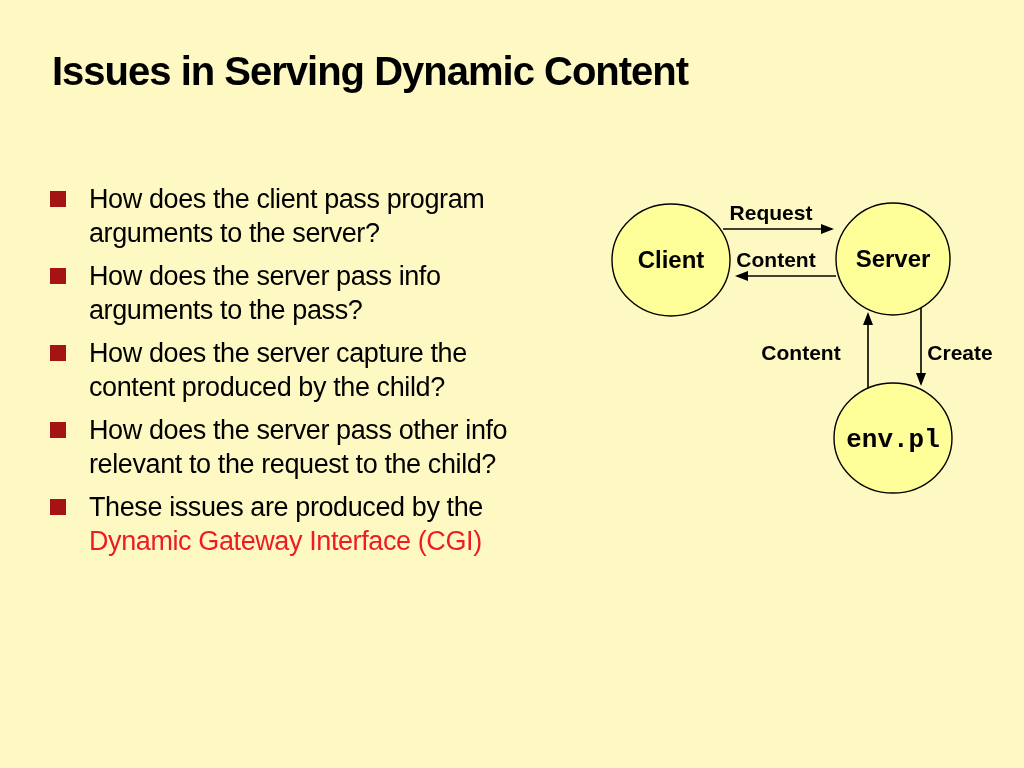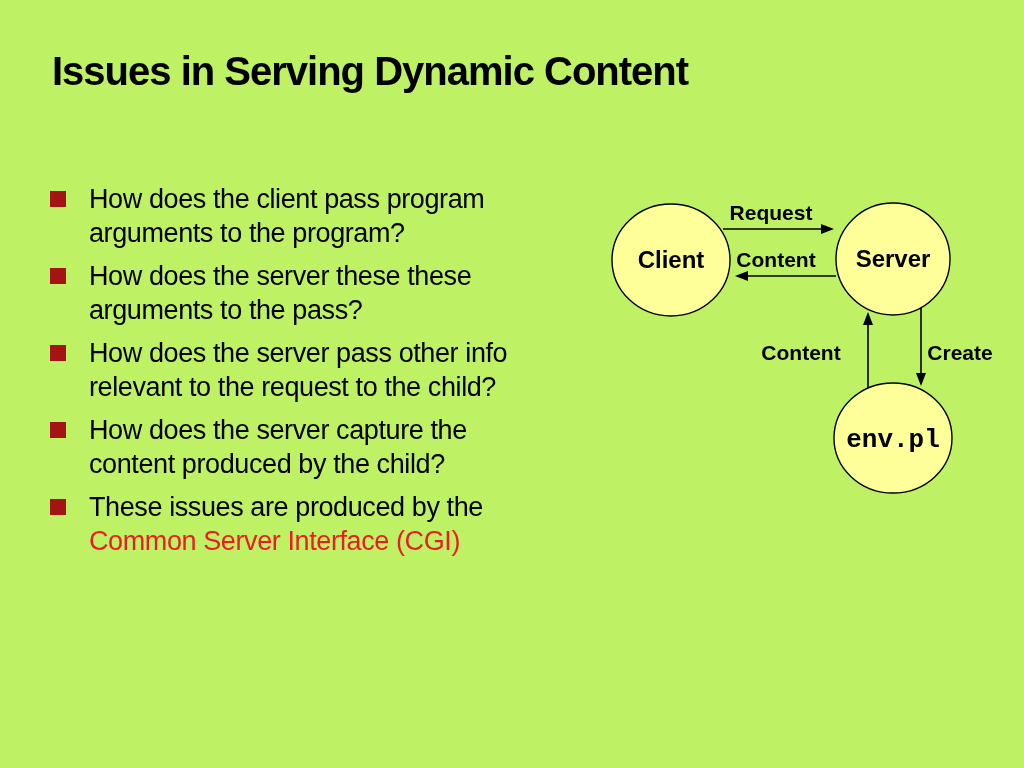--- a/index.html
+++ b/index.html
@@ -5,21 +5,21 @@
   html, body {
     margin: 0;
     padding: 0;
     background: #ffffff;
     font-family: "Liberation Sans", sans-serif;
   }
   .slide {
     position: relative;
     width: 1024px;
     height: 768px;
-    background: #bef264;
+    background: #fef9c3;
     overflow: hidden;
   }
   .title {
     position: absolute;
     left: 52px;
     top: 48px;
     font-size: 40px;
     line-height: 46px;
     font-weight: 700;
     letter-spacing: -1px;
@@ -90,53 +90,53 @@
 <div class="slide">
 
   <div class="title">Issues in Serving Dynamic Content</div>
 
   <div class="bullets">
 
     <div class="bullet">
       <div class="marker"></div>
       <div class="lines">
         <div class="line">How does the client pass program</div>
-        <div class="line">arguments to the program?</div>
+        <div class="line">arguments to the server?</div>
       </div>
     </div>
 
     <div class="bullet">
       <div class="marker"></div>
       <div class="lines">
-        <div class="line">How does the server these these</div>
+        <div class="line">How does the server pass info</div>
         <div class="line">arguments to the pass?</div>
+      </div>
+    </div>
+
+    <div class="bullet">
+      <div class="marker"></div>
+      <div class="lines">
+        <div class="line">How does the server capture the</div>
+        <div class="line">content produced by the child?</div>
       </div>
     </div>
 
     <div class="bullet">
       <div class="marker"></div>
       <div class="lines">
         <div class="line">How does the server pass other info</div>
         <div class="line">relevant to the request to the child?</div>
       </div>
     </div>
 
     <div class="bullet">
       <div class="marker"></div>
       <div class="lines">
-        <div class="line">How does the server capture the</div>
-        <div class="line">content produced by the child?</div>
-      </div>
-    </div>
-
-    <div class="bullet">
-      <div class="marker"></div>
-      <div class="lines">
         <div class="line">These issues are produced by the</div>
-        <div class="line cgi-red">Common Server Interface (CGI)</div>
+        <div class="line cgi-red">Dynamic Gateway Interface (CGI)</div>
       </div>
     </div>
 
   </div>
 
   <svg class="diagram" viewBox="0 0 424 335" xmlns="http://www.w3.org/2000/svg">
     <defs>
       <marker id="arrow" markerWidth="13" markerHeight="10" refX="11" refY="5" orient="auto" markerUnits="userSpaceOnUse">
         <path d="M0,0 L13,5 L0,10 Z" fill="#000000"></path>
       </marker>

